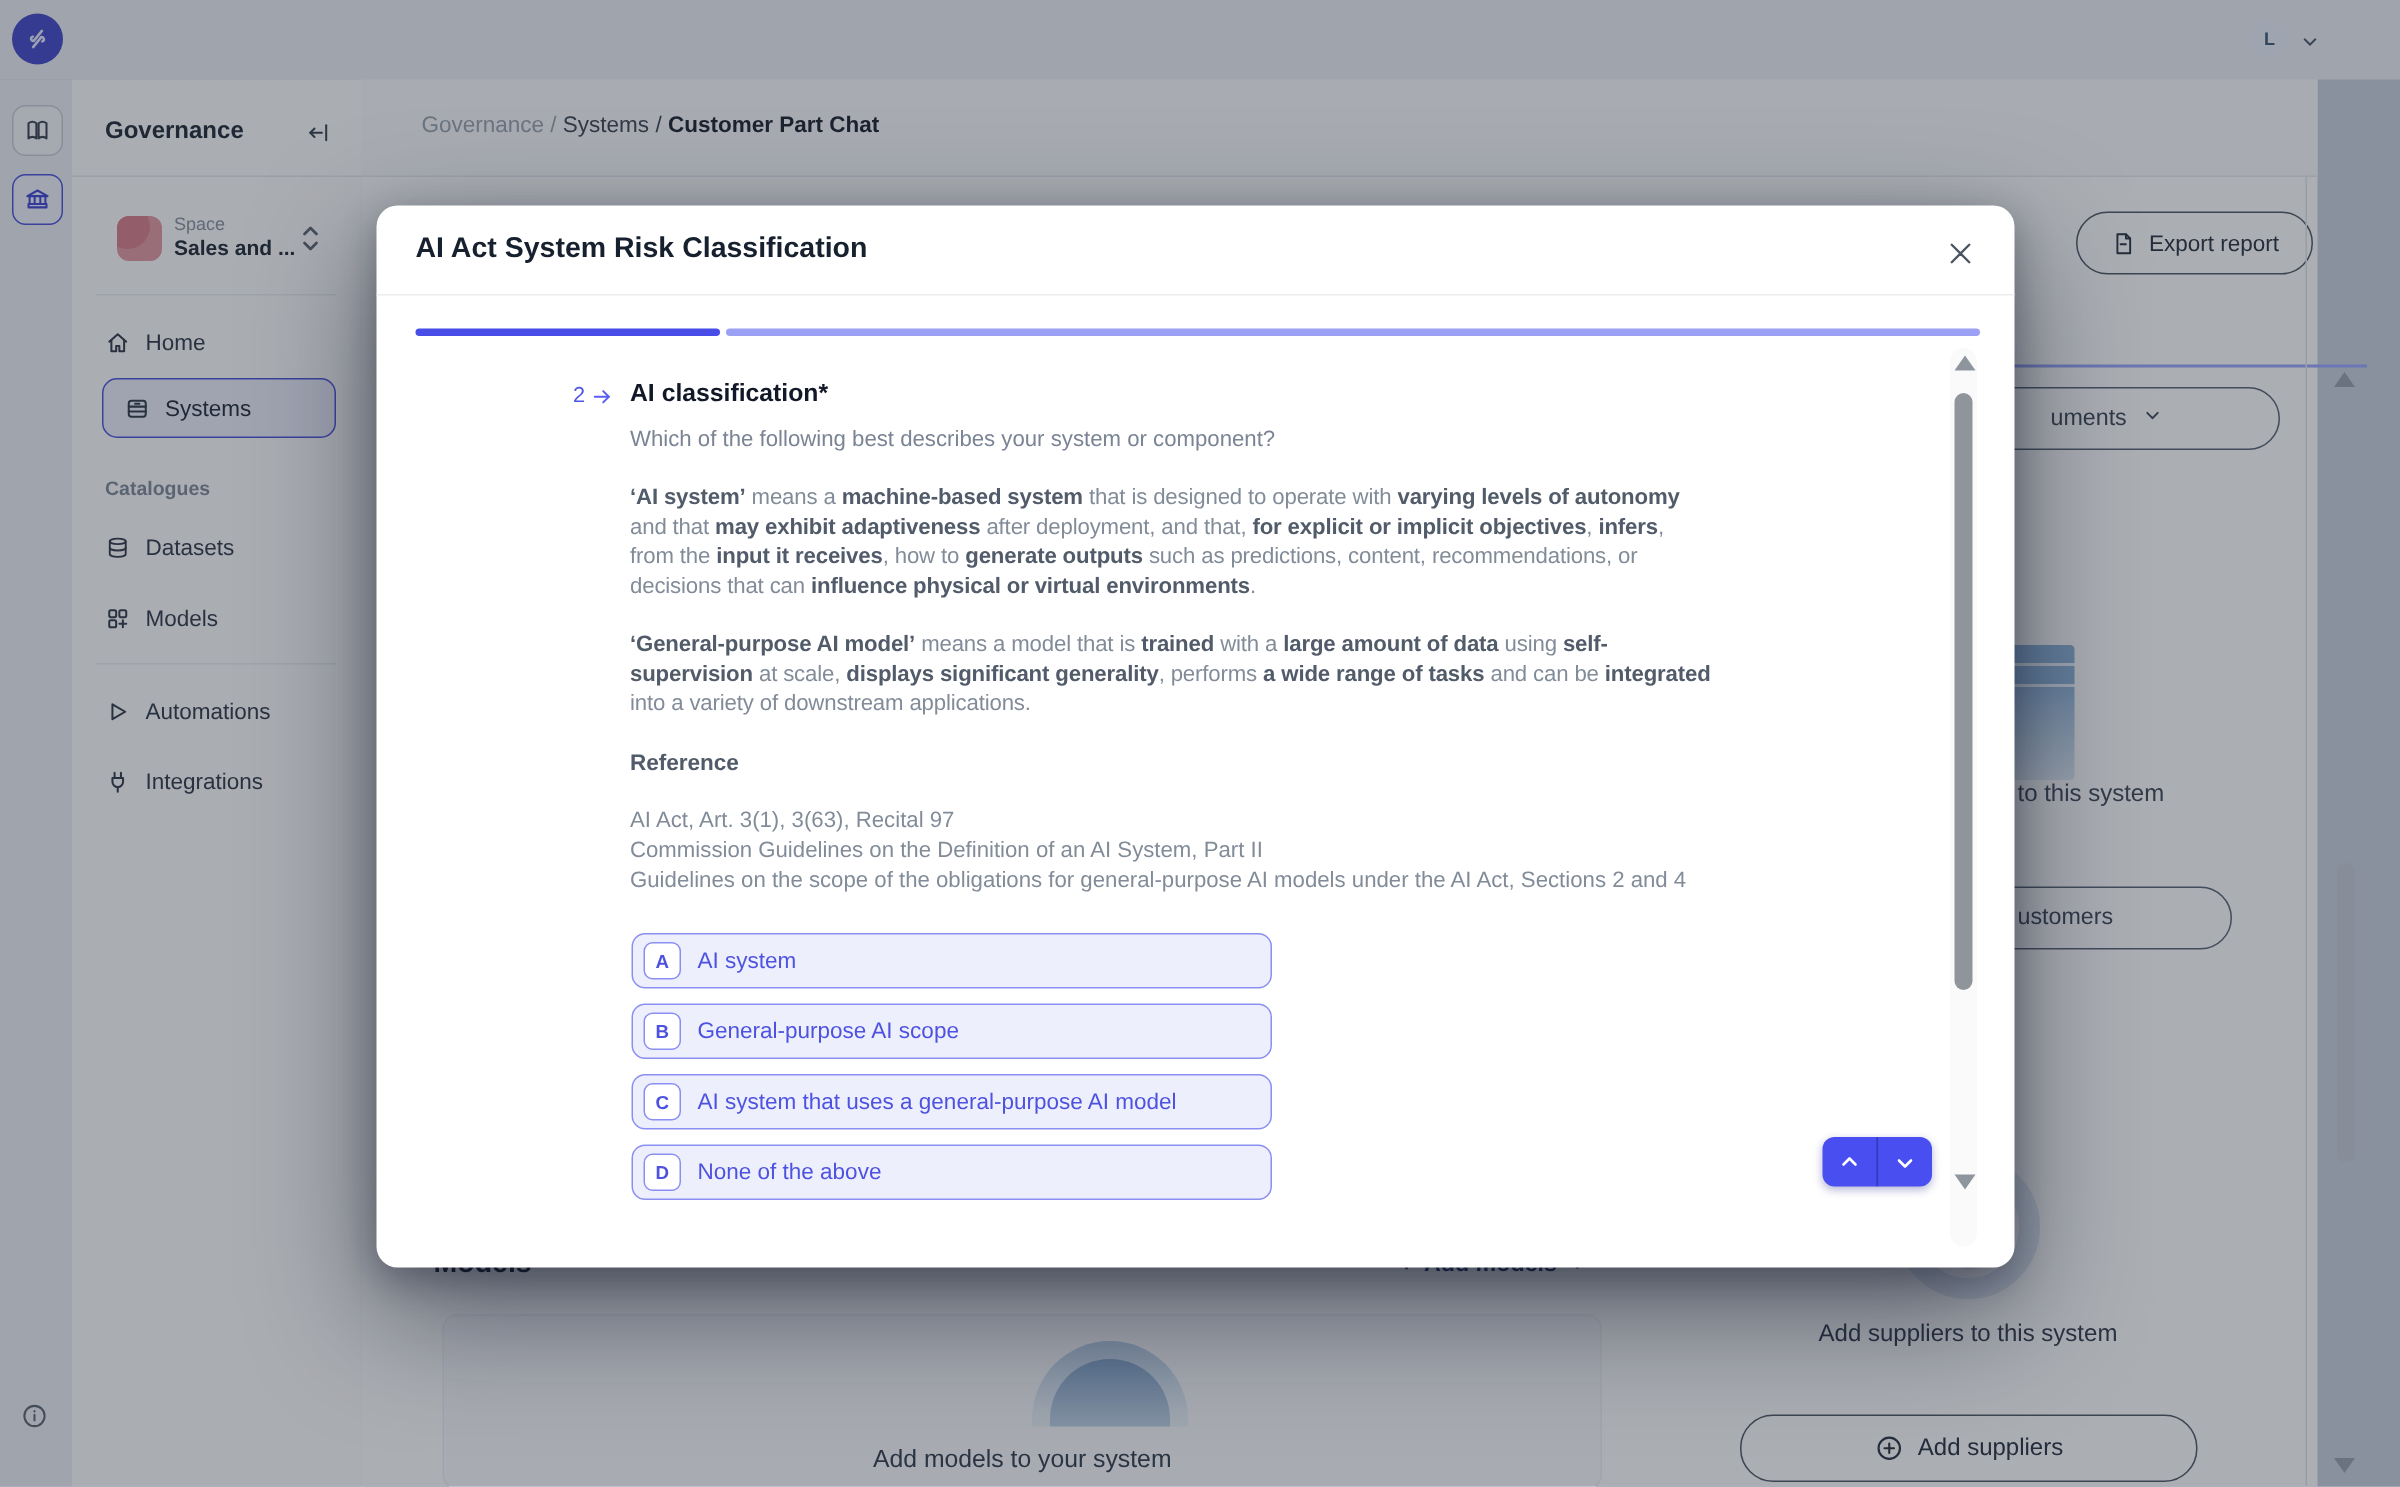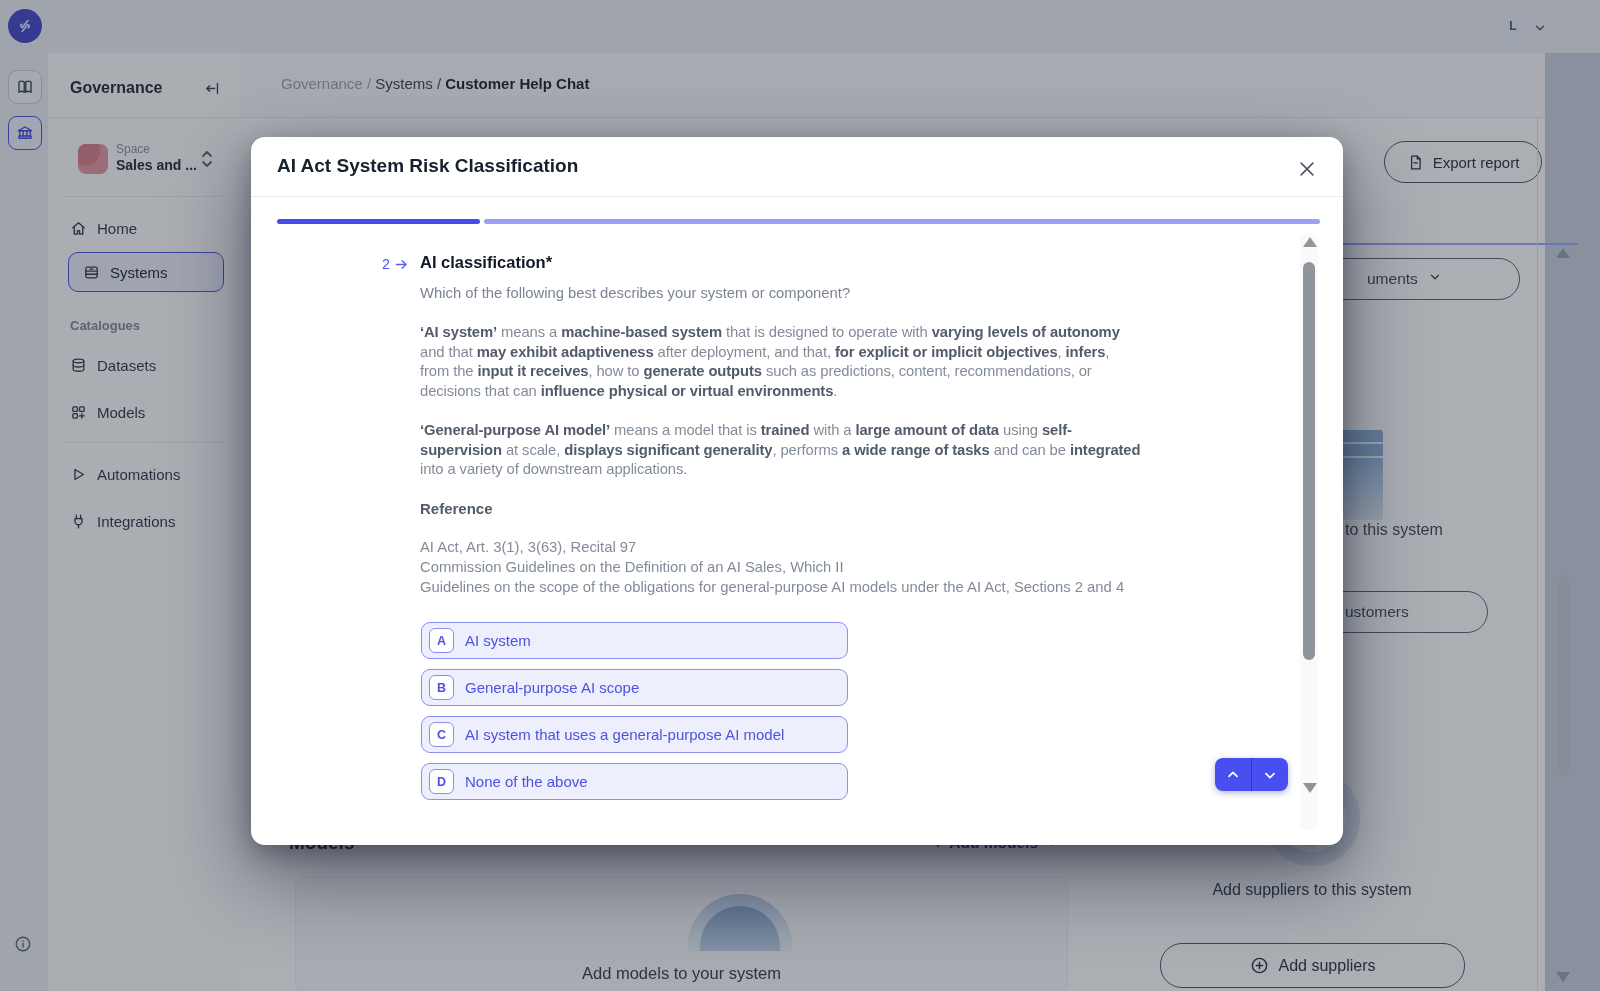--- a/index.html
+++ b/index.html
@@ -234,21 +234,21 @@
     </div>
   </div>
 
   <div class="abs content">
     <div class="abs crumbrow">
       <div class="abs crumbs">
         <span class="c1">Governance</span>
         <span> </span><span>/</span><span> </span>
         <span class="c2">Systems</span>
         <span> </span><span class="c2">/</span><span> </span>
-        <span class="c3">Customer Help Chat</span>
+        <span class="c3">Customer Part Chat</span>
       </div>
     </div>
 
     <div class="abs exportbtn">
       <span>
           <svg width="17" height="17" viewBox="0 0 24 24" fill="none" stroke="#2a3342" stroke-width="1.8" stroke-linecap="round" stroke-linejoin="round">
             <path d="M6.5 3h8l4 4v14h-12z"></path>
             <path d="M14.5 3v4h4"></path>
             <path d="M9.5 12.5h5"></path>
           </svg>
@@ -333,21 +333,21 @@
         </span>
     </div>
     <div class="abs q-title">AI classification*</div>
     <div class="abs q-prompt">Which of the following best describes your system or component?</div>
 
     <div class="abs q-para" style="top:186px;"><span class="b">‘AI system’</span><span> means a </span><span class="b">machine-based system</span><span> that is designed to operate with </span><span class="b">varying levels of autonomy</span><span> and that </span><span class="b">may exhibit adaptiveness</span><span> after deployment, and that, </span><span class="b">for explicit or implicit objectives</span><span>, </span><span class="b">infers</span><span>, from the </span><span class="b">input it receives</span><span>, how to </span><span class="b">generate outputs</span><span> such as predictions, content, recommendations, or decisions that can </span><span class="b">influence physical or virtual environments</span><span>.</span></div>
     <div class="abs q-para" style="top:284px;"><span class="b">‘General-purpose AI model’</span><span> means a model that is </span><span class="b">trained</span><span> with a </span><span class="b">large amount of data</span><span> using </span><span class="b">self-supervision</span><span> at scale, </span><span class="b">displays significant generality</span><span>, performs </span><span class="b">a wide range of tasks</span><span> and can be </span><span class="b">integrated</span><span> into a variety of downstream applications.</span></div>
     <div class="abs q-ref-h">Reference</div>
     <div class="abs q-refs">
       <div><span class="u">AI Act</span><span>, Art. 3(1), 3(63), Recital 97</span></div>
-      <div><span class="u">Commission Guidelines on the Definition of an AI Sales</span><span>, Which II</span></div>
+      <div><span class="u">Commission Guidelines on the Definition of an AI System</span><span>, Part II</span></div>
       <div><span class="u">Guidelines on the scope of the obligations for general-purpose AI models under the AI Act</span><span>, Sections 2 and 4</span></div>
     </div>
 
     <div class="abs opt" style="top:485px;">
       <span class="key">A</span>
       <span class="olbl">AI system</span>
     </div>
     <div class="abs opt" style="top:532px;">
       <span class="key">B</span>
       <span class="olbl">General-purpose AI scope</span>

